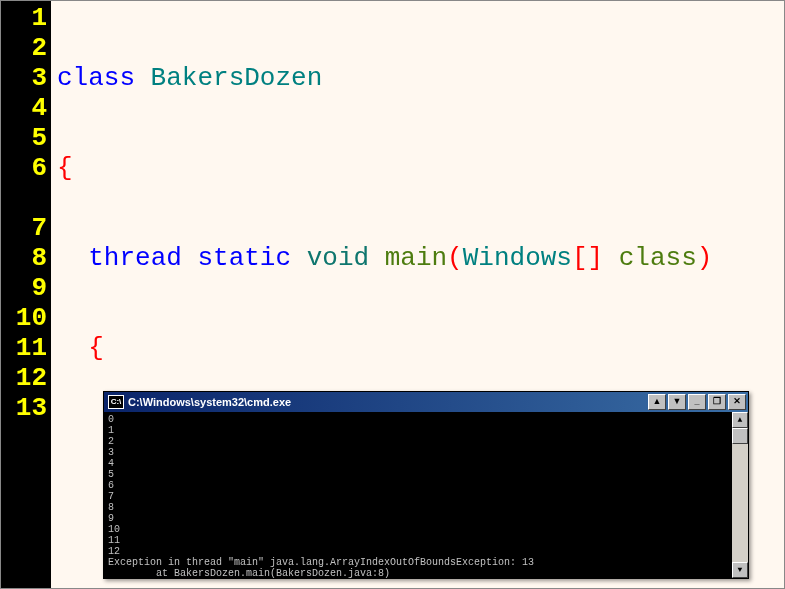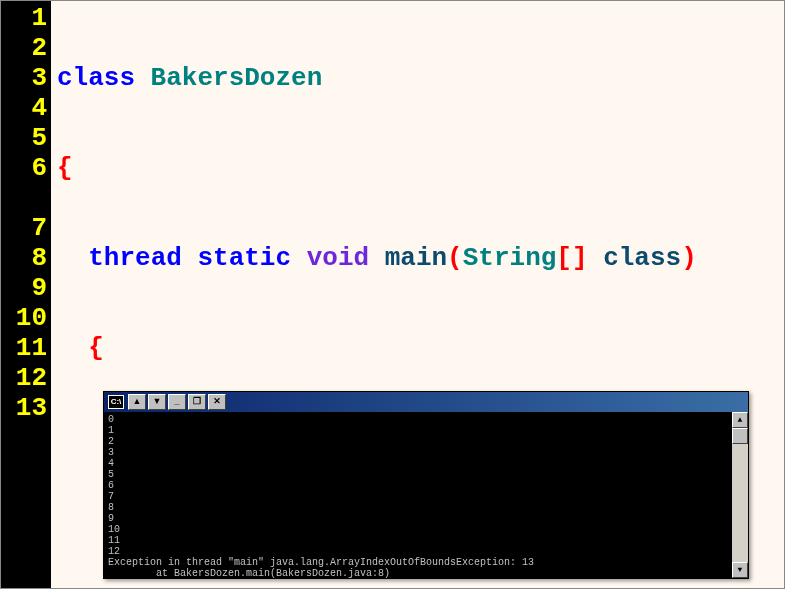--- a/index.html
+++ b/index.html
@@ -28,30 +28,30 @@
     text-align: right;
     padding: 2px 4px 0 4px;
     flex: 0 0 42px;
     user-select: none;
   }
   .gutter div { height: 30px; }
   .code {
     flex: 1;
     font-size: 26px;
     line-height: 30px;
-    font-weight: bold;
+    font-weight: normal;
     padding: 2px 0 0 6px;
     white-space: pre;
     color: #333;
     position: relative;
   }
   .code .line { height: 30px; }
-  .d  { color: #0c4a6e; }   
+  .d  { color: #4d7c0f; }   
   .kw { color: #0000FF; }   
-  .ty { color: #6d28d9; }   
+  .ty { color: #0f766e; }   
   .br { color: #FF0000; }   
   .cl { color: #008080; }   
   .nu { color: #333333; }   
 
   
   .console {
     position: absolute;
     left: 102px;
     top: 390px;
     width: 644px;
@@ -153,37 +153,38 @@
     <div>9</div>
     <div>10</div>
     <div>11</div>
     <div>12</div>
     <div>13</div>
   </div>
 
   <div class="code">
     <div class="line"><span class="kw">class</span><span class="cl"> BakersDozen</span></div>
     <div class="line"><span class="br">{</span></div>
-    <div class="line"><span>  </span><span class="kw">thread static</span><span> </span><span class="ty">void</span><span class="d"> main</span><span class="br">(</span><span class="cl">String</span><span class="br">[] </span><span class="d">class</span><span class="br">)</span></div>
+    <div class="line"><span>  </span><span class="kw">thread static</span><span> </span><span class="ty">void</span><span class="d"> main</span><span class="br">(</span><span class="cl">Windows</span><span class="br">[] </span><span class="d">class</span><span class="br">)</span></div>
     <div class="line"><span>  </span><span class="br">{</span></div>
     <div class="line"><span>    </span><span class="ty">int</span><span class="br">[] </span><span class="d">eggs = </span><span class="kw">new </span><span class="ty">int</span><span class="br">[</span><span class="nu">13</span><span class="br">]</span><span class="d">;</span></div>
     <div class="line"><span>    </span><span class="kw">for</span><span class="br">(</span><span class="ty">int</span><span class="d"> i = </span><span class="nu">0</span><span class="d">; i &lt;= eggs.length;</span></div>
     
     
     
     
     
     
     
     
   </div>
 
   <div class="console">
     <div class="titlebar">
       <div class="cmdicon">C:\</div>
+      <div class="title">C:\Windows\system32\cmd.exe</div>
       <div class="winbtns">
         <div class="winbtn">▲</div>
         <div class="winbtn">▼</div>
         <div class="winbtn">_</div>
         <div class="winbtn">❐</div>
         <div class="winbtn">✕</div>
       </div>
     </div>
     <div class="consolebody">
       <div class="consoletext" id="console-text">0

